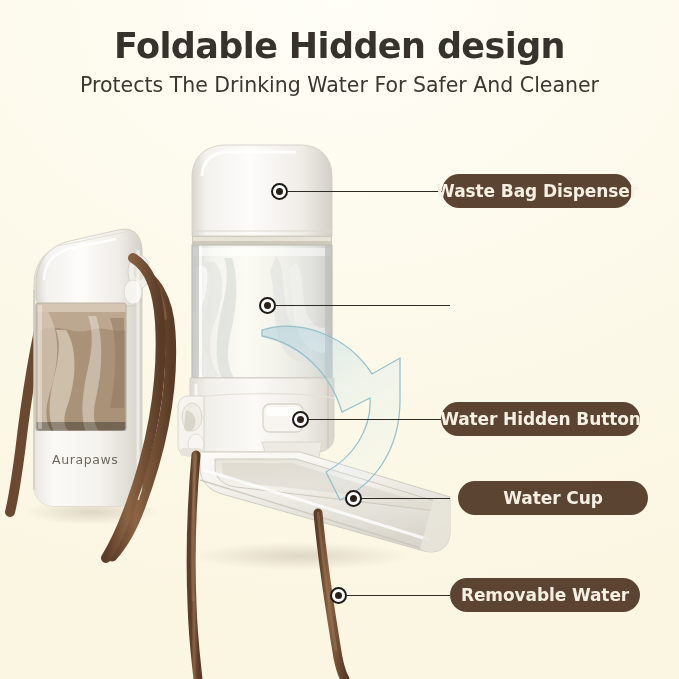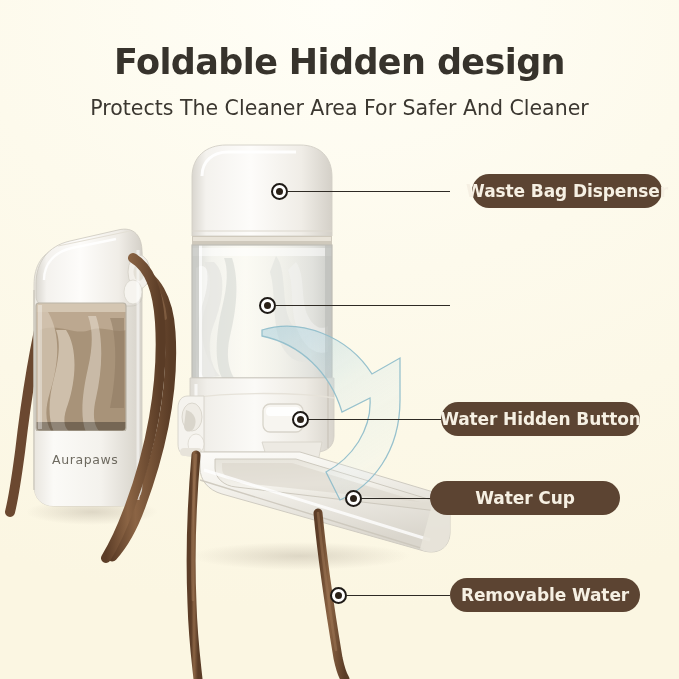--- a/index.html
+++ b/index.html
@@ -30,21 +30,21 @@
     width: 679px;
     text-align: center;
   }
   #title {
     font-family: "DejaVu Sans", sans-serif;
     font-size: 35px;
     font-weight: bold;
     letter-spacing: -0.6px;
     color: #37332C;
     line-height: 1.06;
-    margin: 16px;
+    margin: 0;
     white-space: nowrap;
   }
   #subtitle {
     font-family: "DejaVu Sans", sans-serif;
     font-size: 20.5px;
     font-weight: 400;
     color: #3B3730;
     line-height: 1.1;
     margin: 9px 0 0 0;
     white-space: nowrap;
@@ -338,35 +338,35 @@
                C400 452 372 486 340 500
                L326 472
                C352 458 372 430 370 398
                L342 412
                C330 372 300 344 262 336 Z" fill="url(#gArrow)" stroke="#8FBDCB" stroke-width="1.3" opacity="0.92"></path>
     </g>
   </svg>
 
   <div id="headings">
     <h1 id="title">Foldable Hidden design</h1>
-    <p id="subtitle">Protects The Cleaner Area For Safer And Cleaner</p>
+    <p id="subtitle">Protects The Drinking Water For Safer And Cleaner</p>
   </div>
 
   <div class="anchor" style="left:271px; top:183px;"></div>
   <div class="leader" style="left:288px; top:190.5px; width:162px;"></div>
-  <div class="callout" style="left:442px; top:174px; width:190px;margin-left:30px;">Waste Bag Dispenser</div>
+  <div class="callout" style="left:442px; top:174px; width:190px;">Waste Bag Dispenser</div>
 
   <div class="anchor" style="left:259px; top:297px;"></div>
   <div class="leader" style="left:276px; top:304.5px; width:174px;"></div>
 
   <div class="anchor" style="left:292px; top:411px;"></div>
   <div class="leader" style="left:309px; top:418.5px; width:132px;"></div>
   <div class="callout" style="left:441px; top:402px; width:199px;">Water Hidden Button</div>
 
   <div class="anchor" style="left:345px; top:490px;"></div>
   <div class="leader" style="left:362px; top:497.5px; width:88px;"></div>
-  <div class="callout" style="left:430px; top:481px; width:190px;text-align:right;">Water Cup</div>
+  <div class="callout" style="left:458px; top:481px; width:190px;text-align:right;">Water Cup</div>
 
   <div class="anchor" style="left:330px; top:587px;"></div>
   <div class="leader" style="left:347px; top:594.5px; width:103px;"></div>
   <div class="callout" style="left:450px; top:578px; width:190px;">Removable Water</div>
 
 </div>
 
 </body></html>

